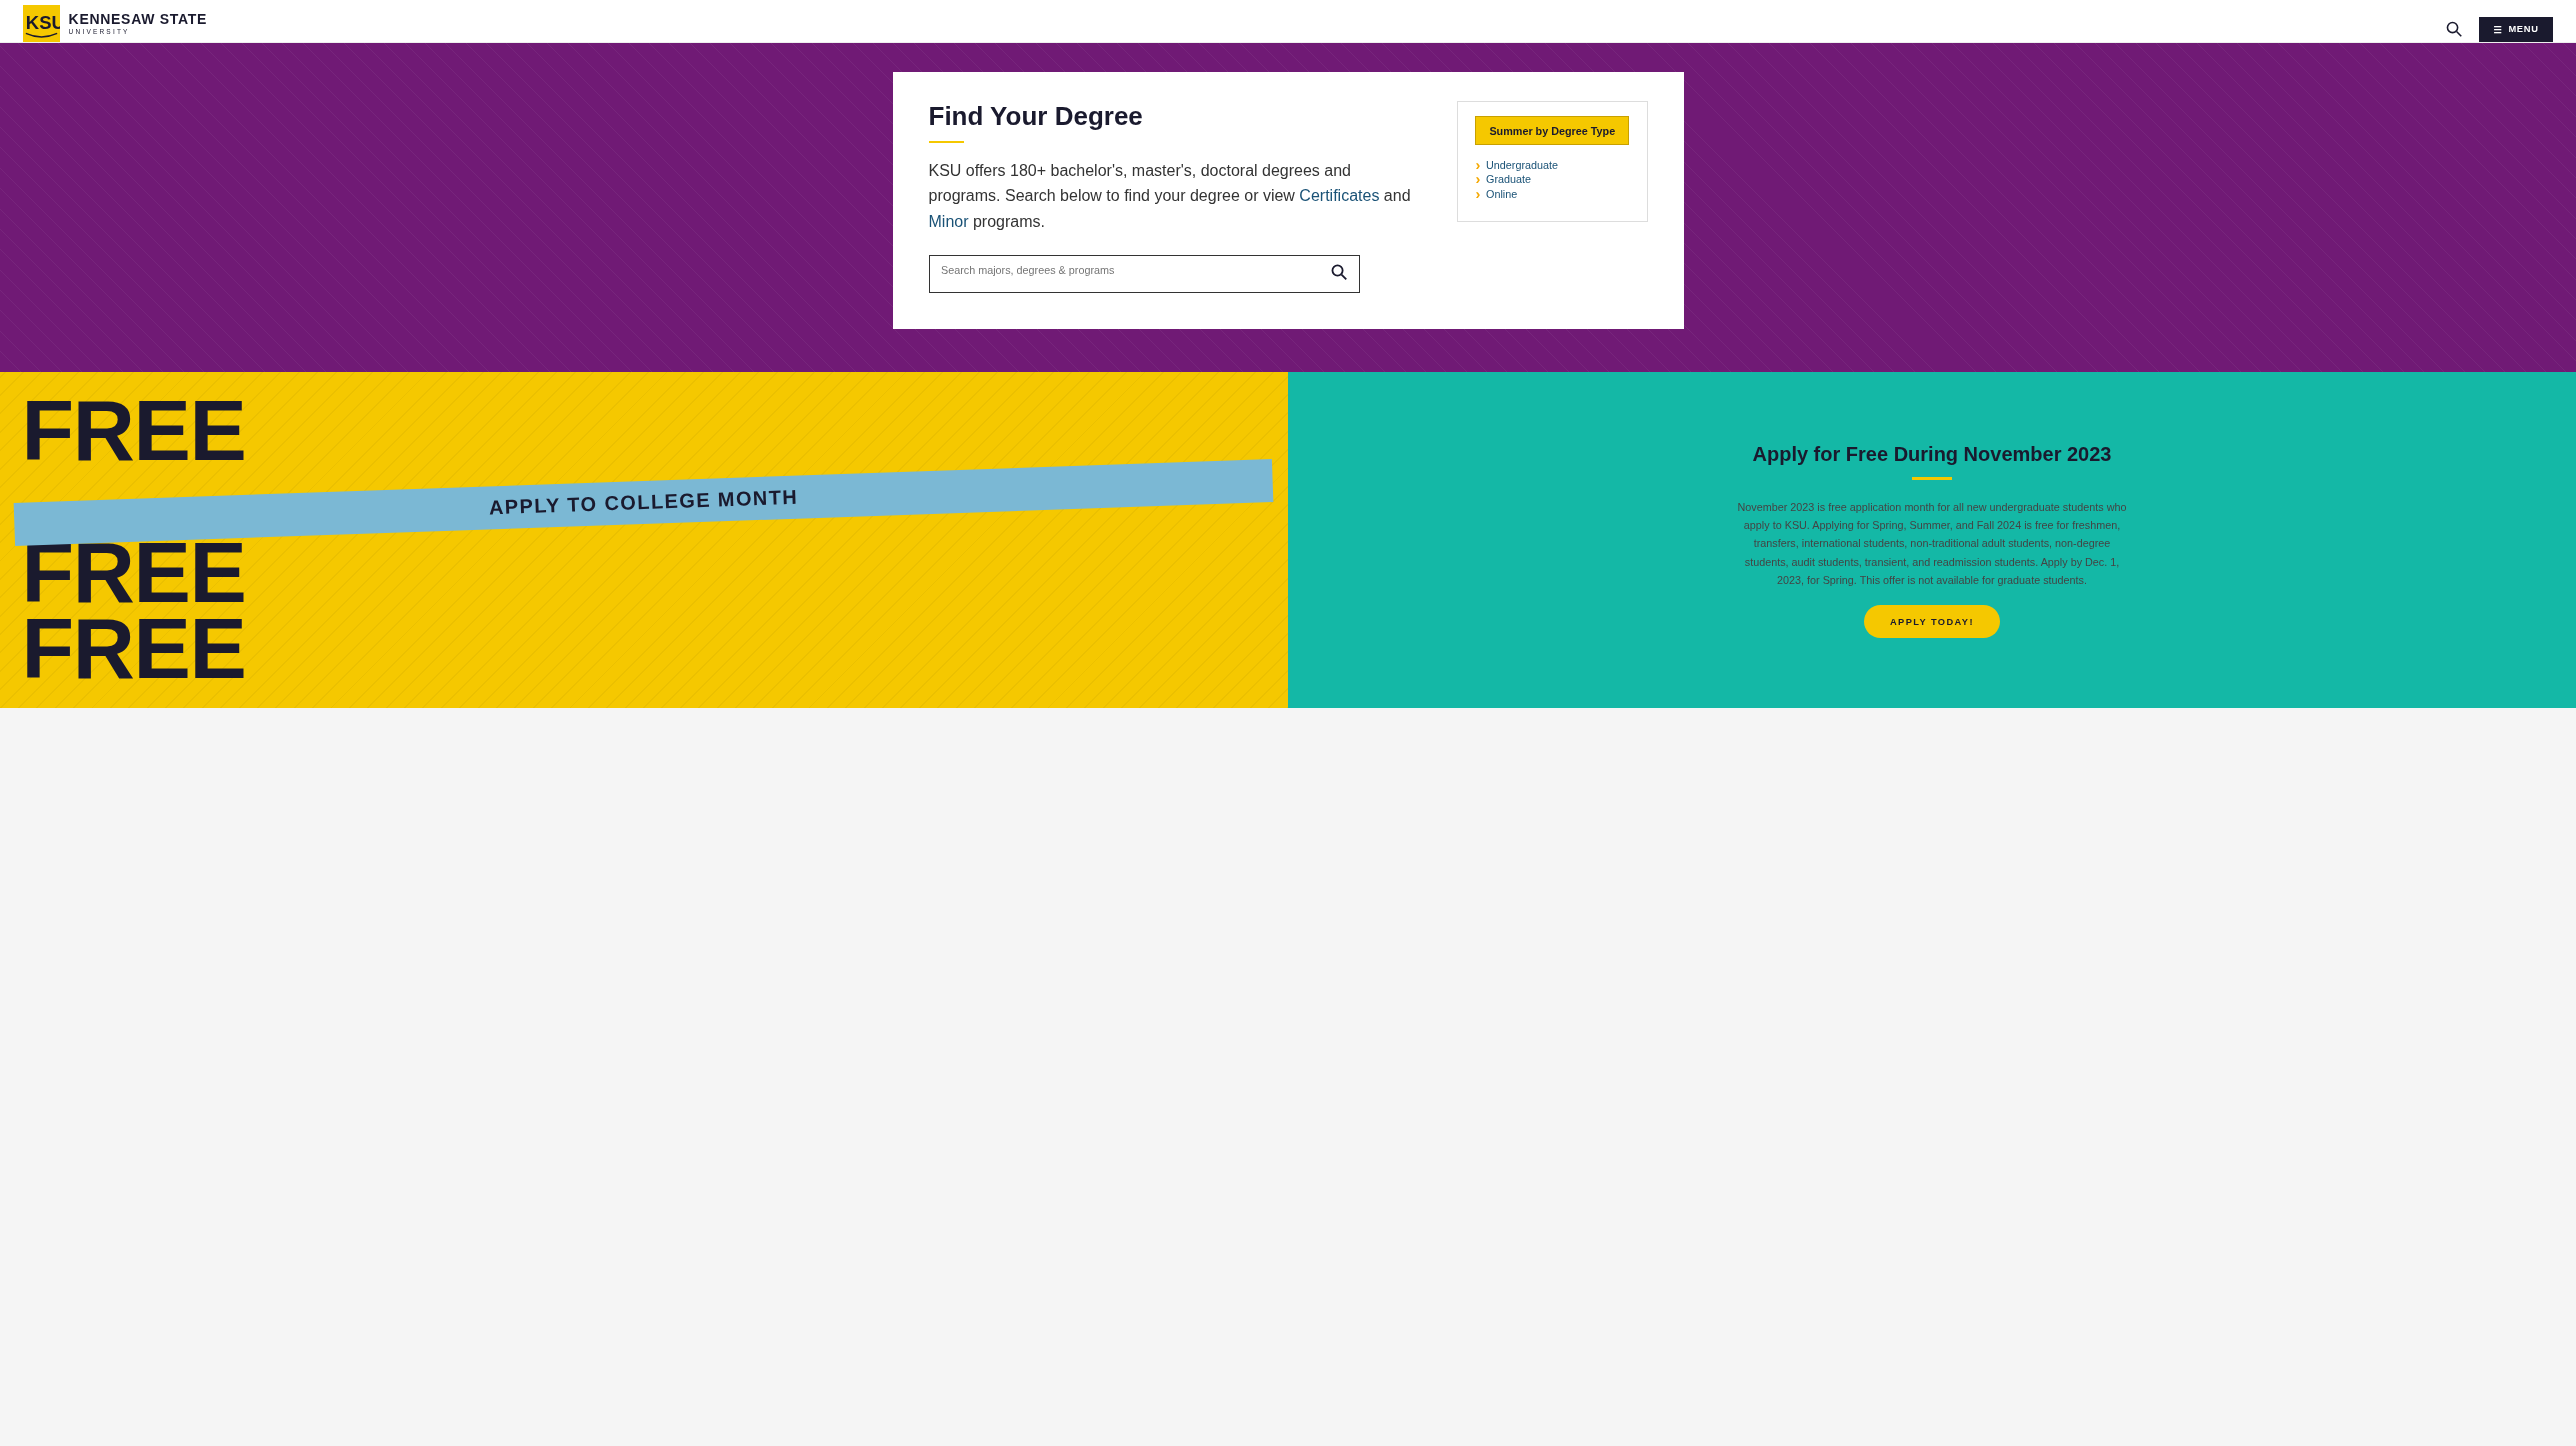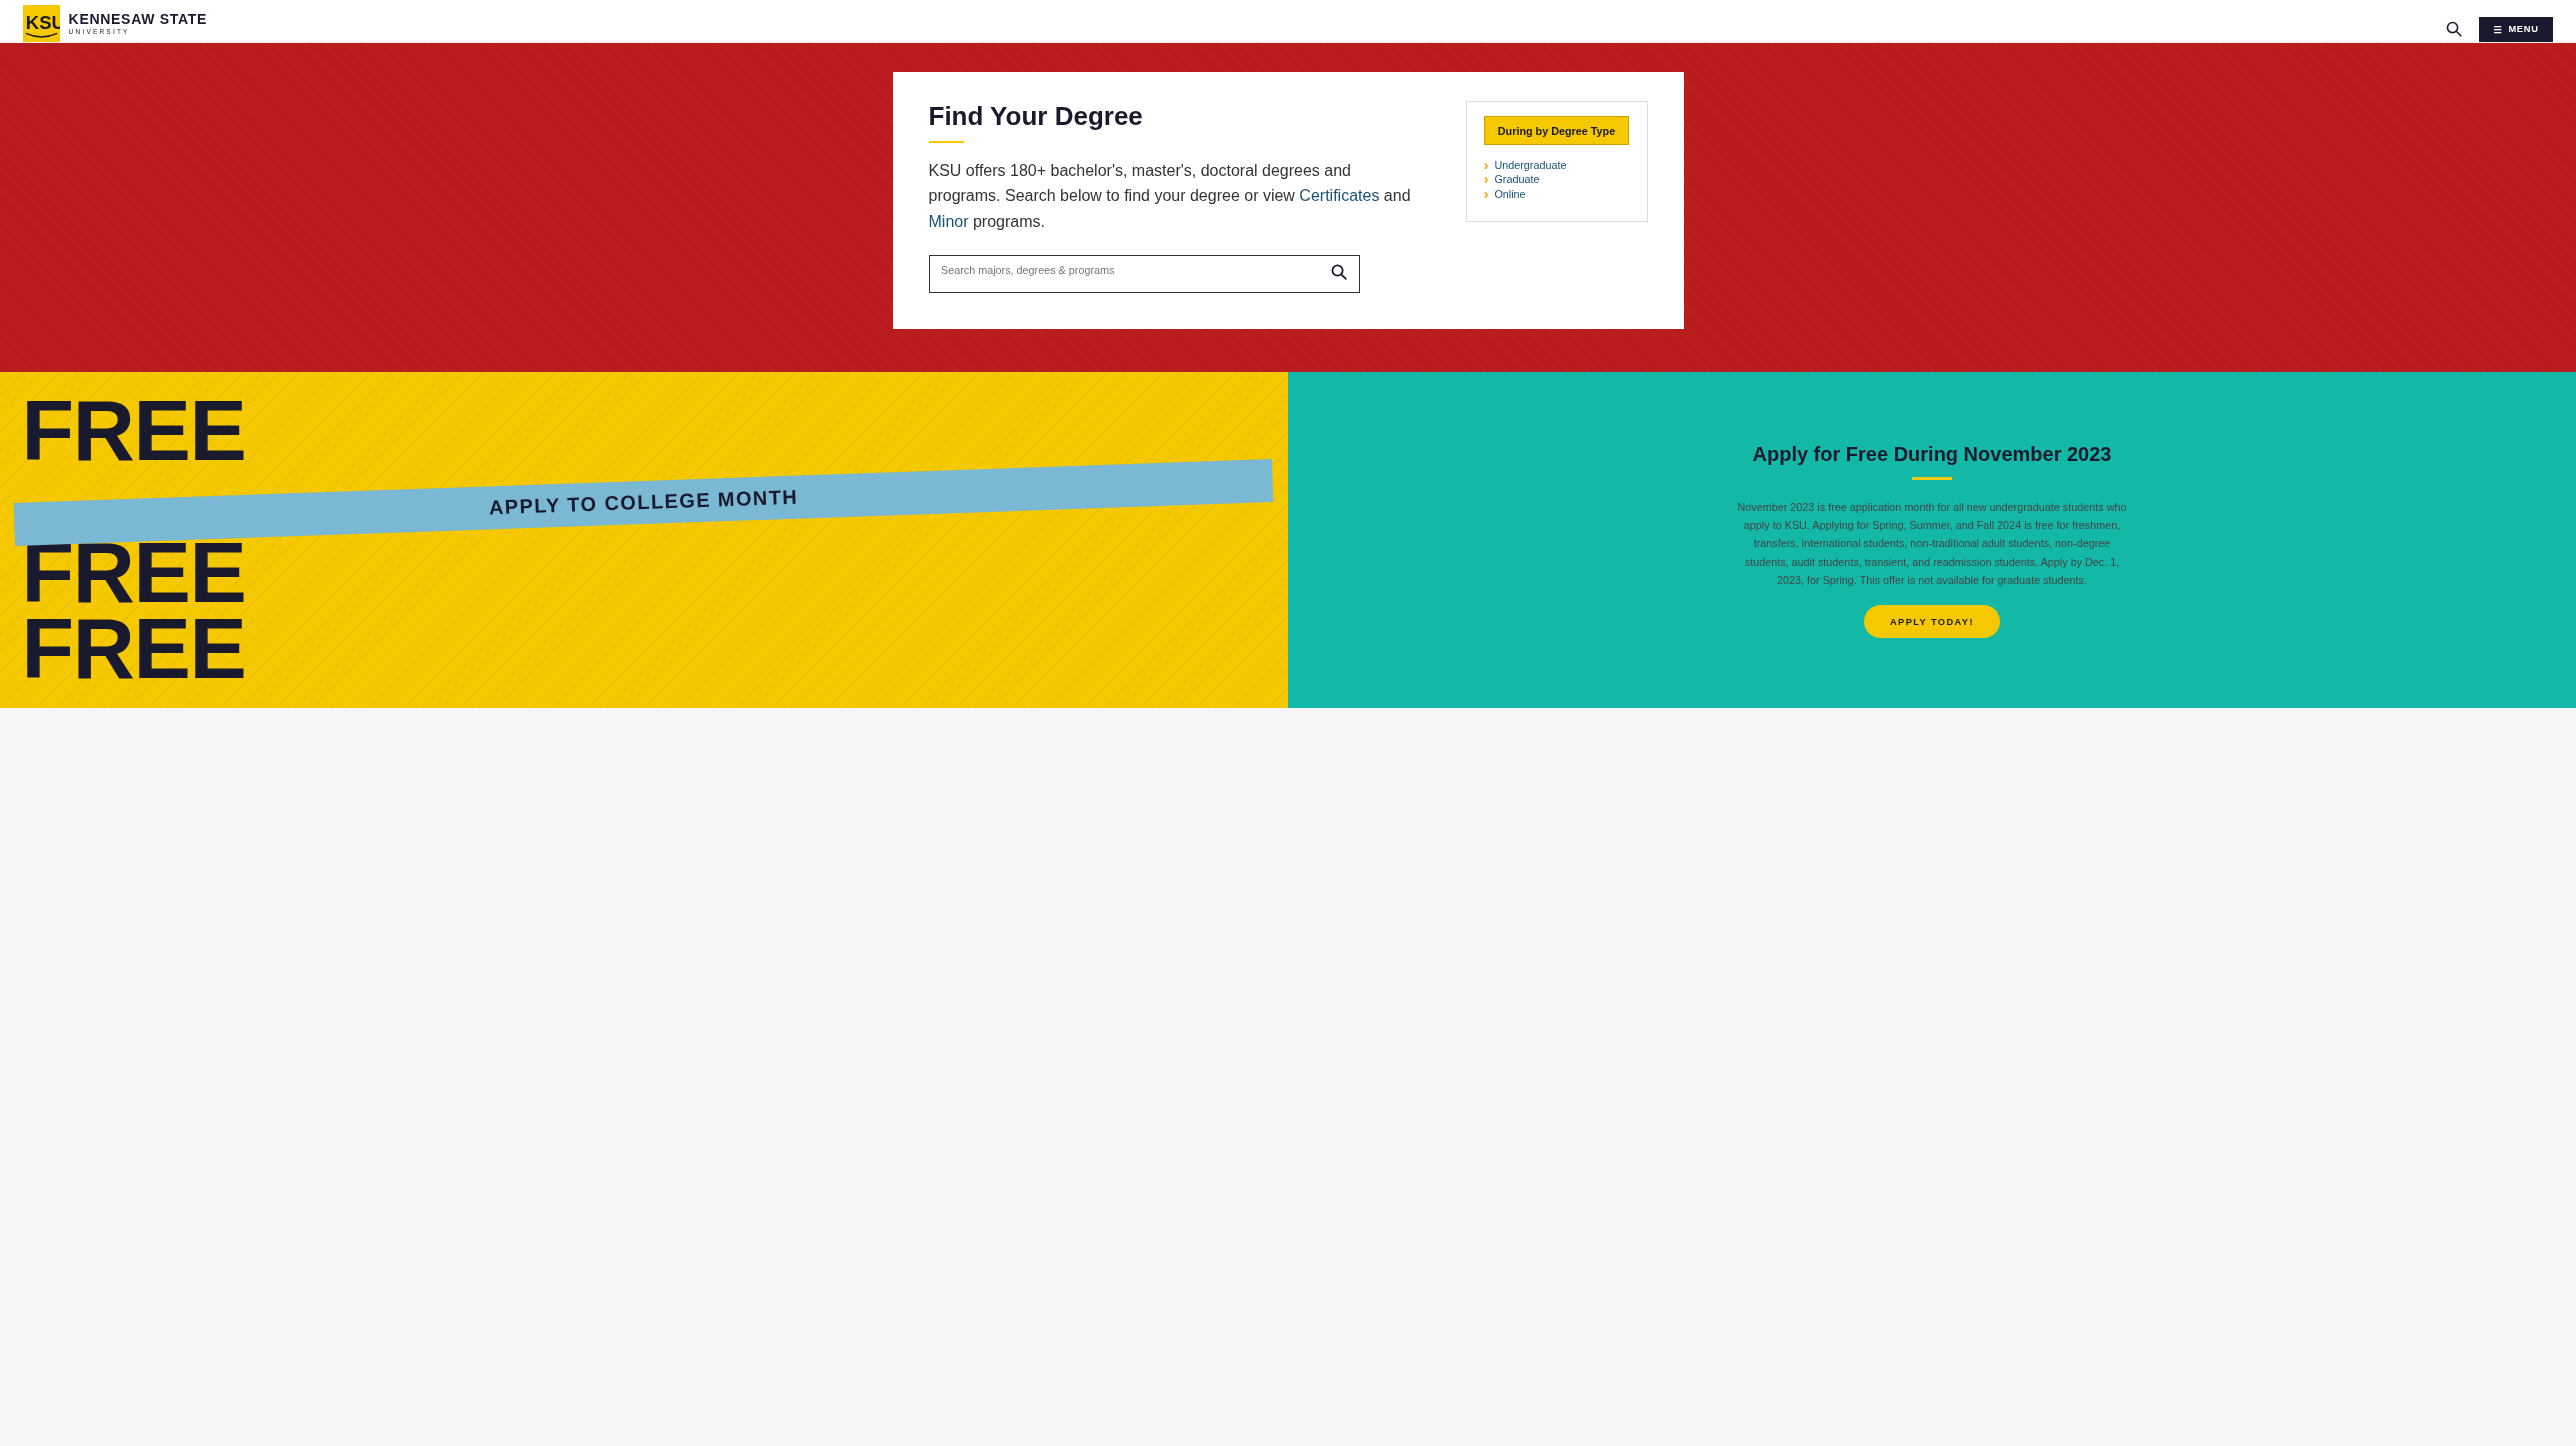--- a/index.html
+++ b/index.html
@@ -74,21 +74,21 @@
       font-size: 9.3px;
       font-weight: 700;
       letter-spacing: 0.7px;
       display: flex;
       align-items: center;
       gap: 5.8px;
     }
 
     
     .hero-section {
-      background: #b91c1c;
+      background: #701a75;
       padding: 29px 43px 43px;
       position: relative;
       min-height: 259px;
       overflow: visible;
     }
 
     
     .hero-section::before {
       content: '';
       position: absolute;
@@ -388,21 +388,21 @@
           <button aria-label="Search">
             <svg width="16" height="16" viewBox="0 0 22 22" fill="none" stroke="#1a1a2e" stroke-width="2.5">
               <circle cx="9" cy="9" r="7"></circle>
               <line x1="14.5" y1="14.5" x2="21" y2="21"></line>
             </svg>
           </button>
         </div>
       </div>
 
       <div class="degree-type-panel">
-        <div class="degree-type-header">During by Degree Type</div>
+        <div class="degree-type-header">Summer by Degree Type</div>
         <ul class="degree-type-links">
           <li>
             <a href="#">Undergraduate</a>
           </li>
           <li>
             <a href="#">Graduate</a>
           </li>
           <li>
             <a href="#">Online</a>
           </li>

